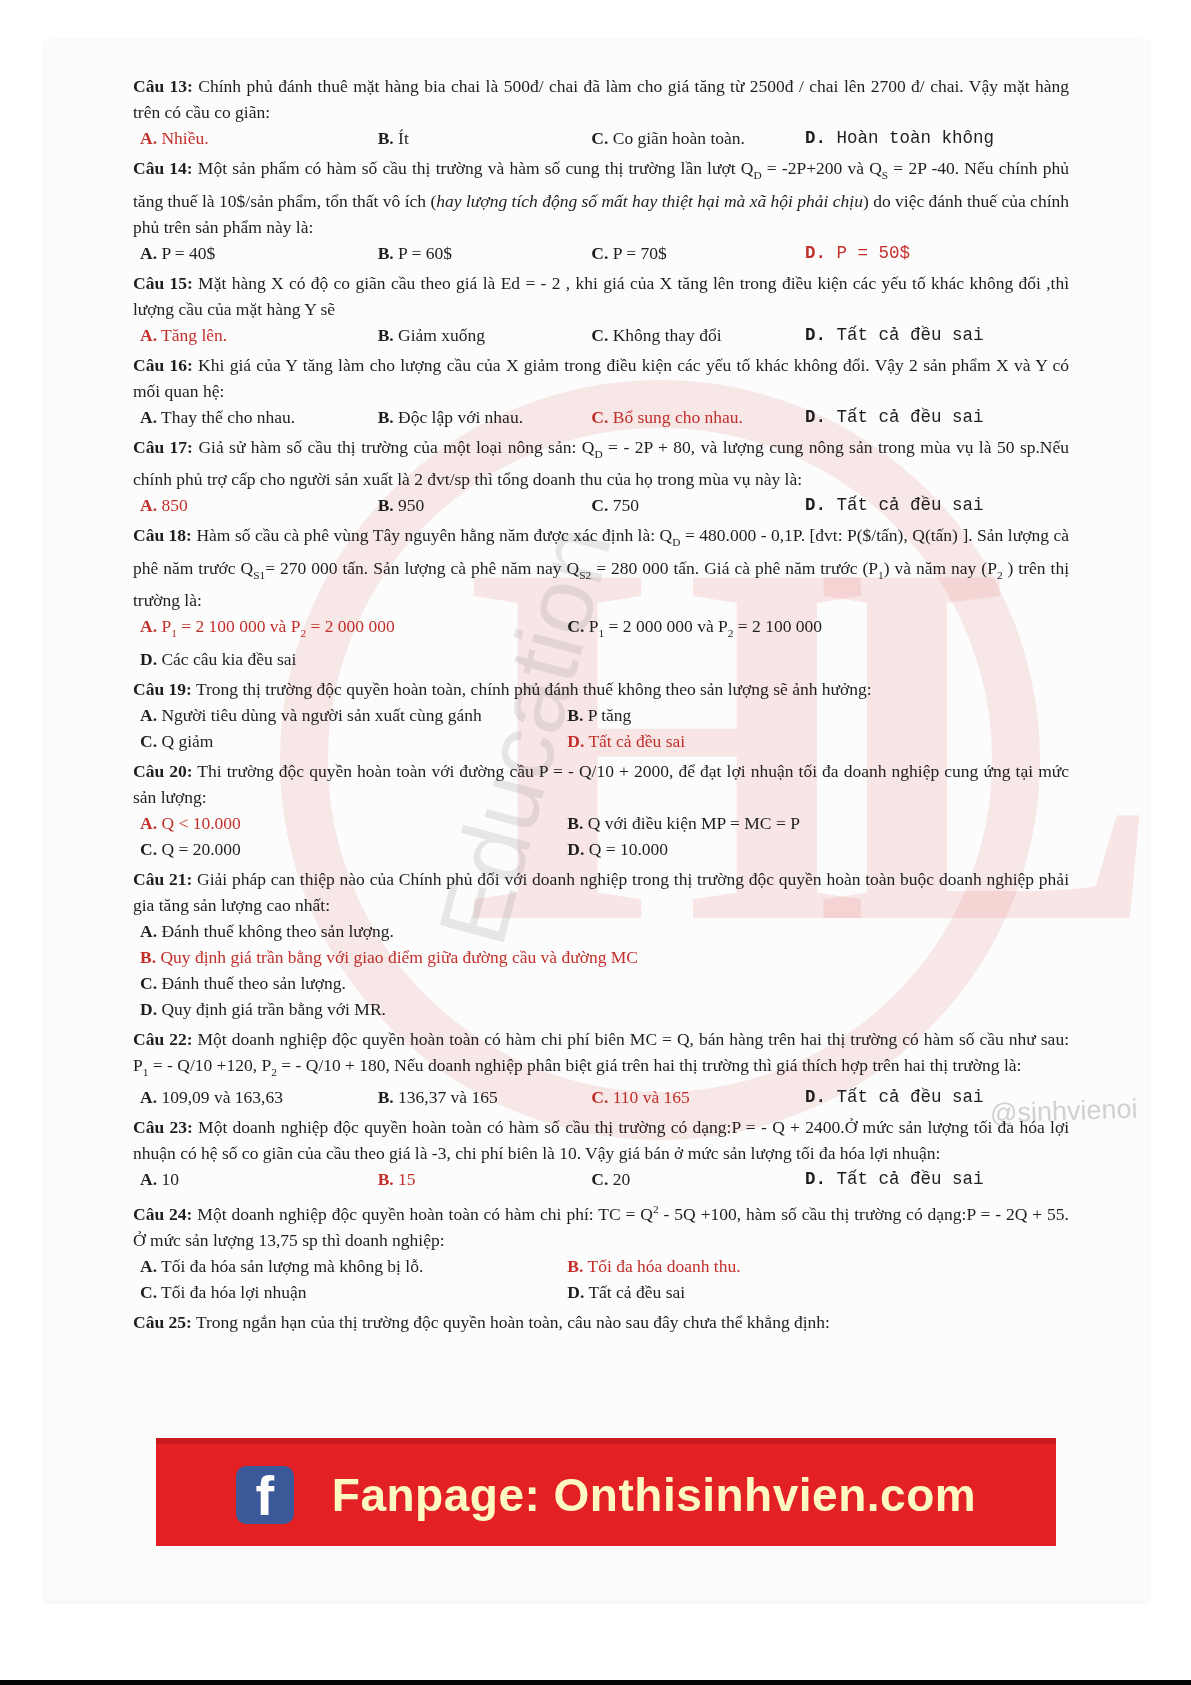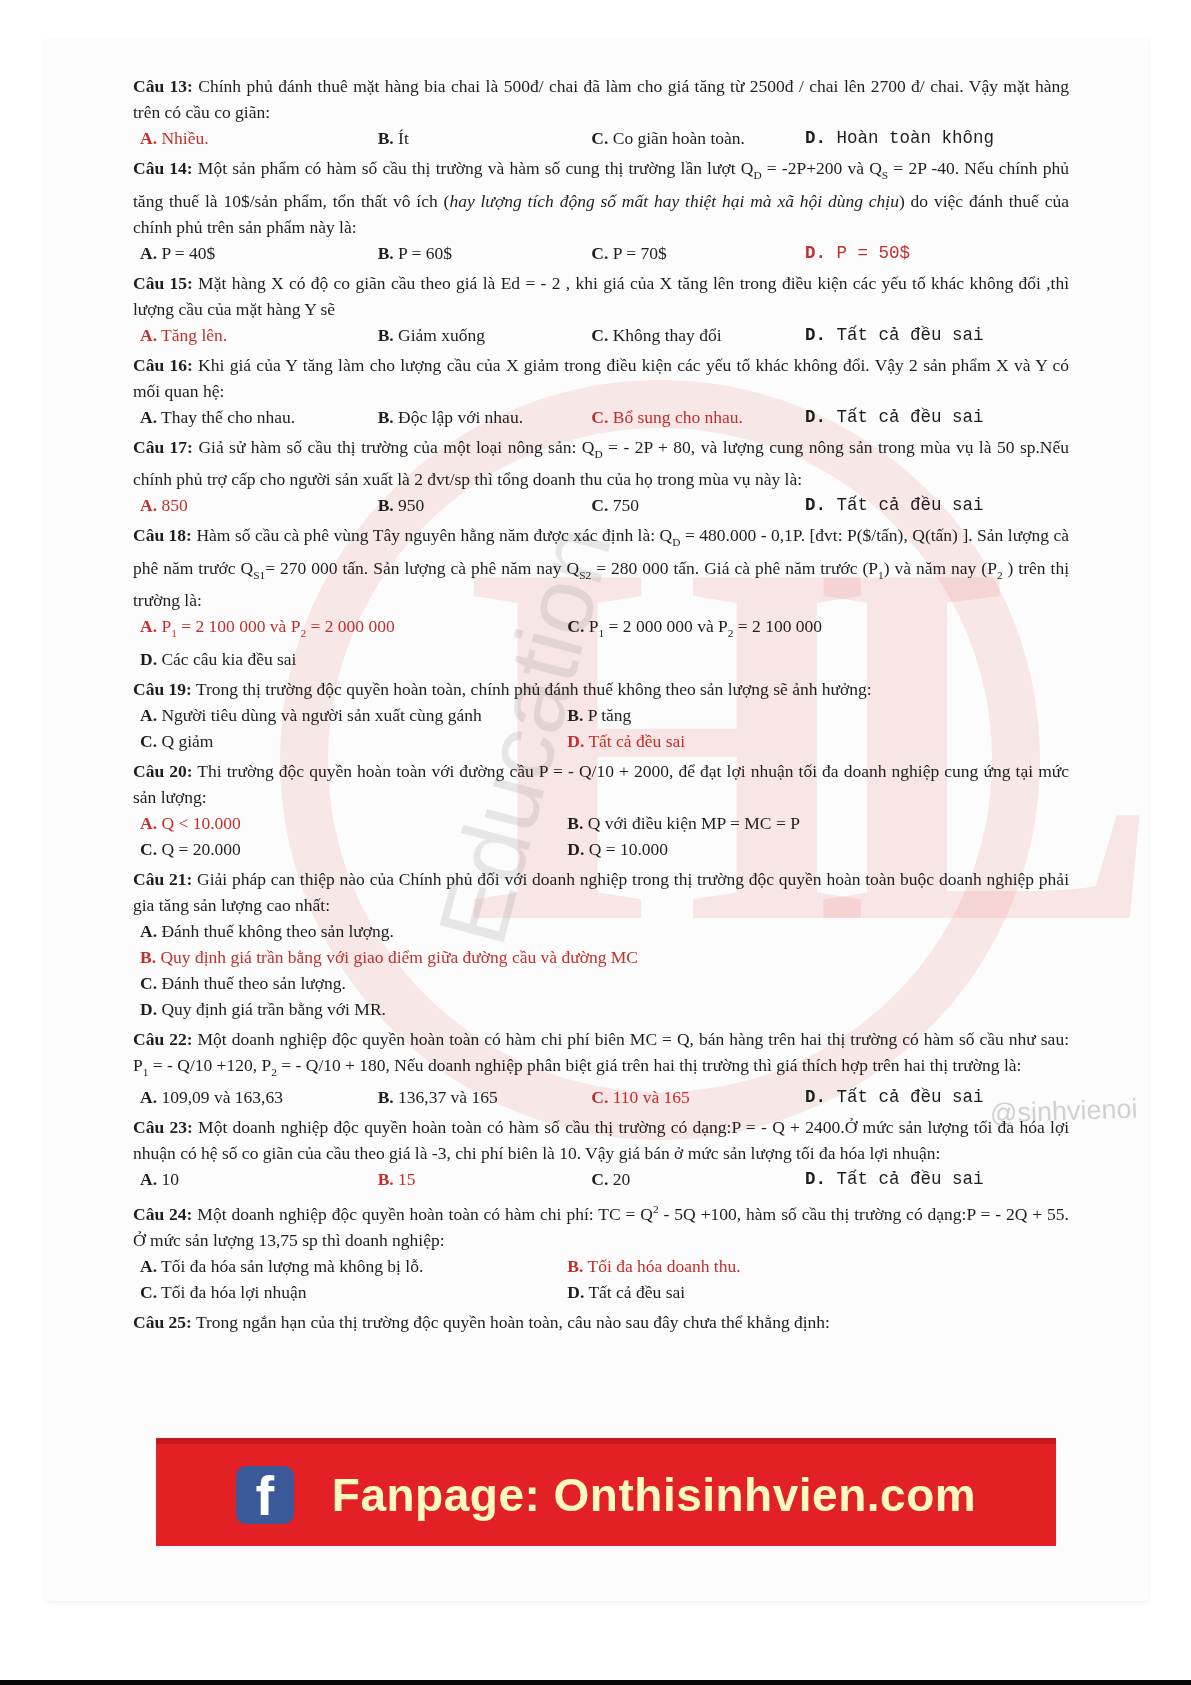--- a/index.html
+++ b/index.html
@@ -143,21 +143,21 @@
         <div class="question">
           <p class="body"><b class="qnum">Câu 13:</b> Chính phủ đánh thuê mặt hàng bia chai là 500đ/ chai đã làm cho giá tăng từ 2500đ / chai lên 2700 đ/ chai. Vậy mặt hàng trên có cầu co giãn:</p>
           <div class="opts row4">
             <div class="opt hl"><b>A.</b> Nhiều.</div>
             <div class="opt"><b>B.</b> Ít</div>
             <div class="opt"><b>C.</b> Co giãn hoàn toàn.</div>
             <div class="opt"><b>D.</b> Hoàn toàn không</div>
           </div>
         </div>
         <div class="question">
-          <p class="body"><b class="qnum">Câu 14:</b> Một sản phẩm có hàm số cầu thị trường và hàm số cung thị trường lần lượt Q<sub>D</sub> = -2P+200  và Q<sub>S</sub> = 2P -40. Nếu chính phủ tăng thuế là 10$/sản phẩm,  tổn thất vô ích (<i>hay lượng tích động số mất hay thiệt hại mà xã hội dùng chịu</i>) do việc đánh thuế của chính phủ trên sản phẩm này là:</p>
+          <p class="body"><b class="qnum">Câu 14:</b> Một sản phẩm có hàm số cầu thị trường và hàm số cung thị trường lần lượt Q<sub>D</sub> = -2P+200  và Q<sub>S</sub> = 2P -40. Nếu chính phủ tăng thuế là 10$/sản phẩm,  tổn thất vô ích (<i>hay lượng tích động số mất hay thiệt hại mà xã hội phải chịu</i>) do việc đánh thuế của chính phủ trên sản phẩm này là:</p>
           <div class="opts row4">
             <div class="opt"><b>A.</b> P = 40$</div>
             <div class="opt"><b>B.</b> P = 60$</div>
             <div class="opt"><b>C.</b> P = 70$</div>
             <div class="opt hl"><b>D.</b> P = 50$</div>
           </div>
         </div>
         <div class="question">
           <p class="body"><b class="qnum">Câu 15:</b> Mặt hàng X có độ co giãn cầu theo giá là Ed = - 2 , khi giá của X tăng lên trong điều kiện các yếu tố khác không đổi ,thì lượng cầu của mặt hàng Y sẽ</p>
           <div class="opts row4">

